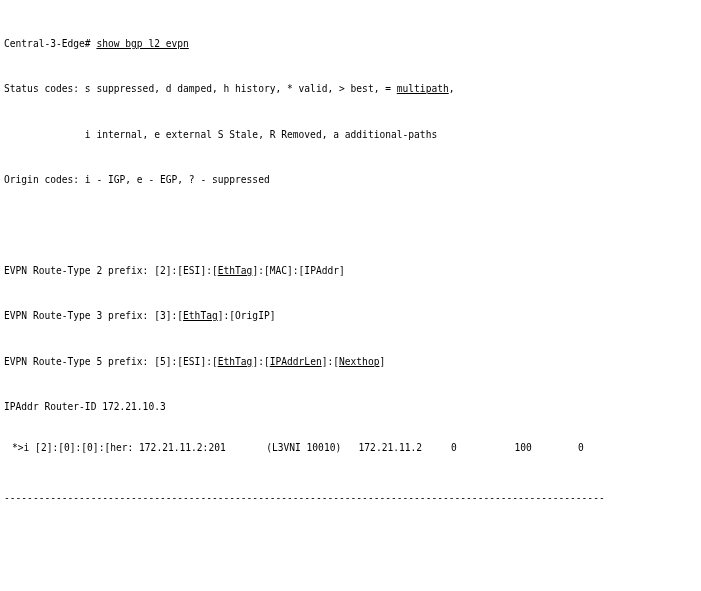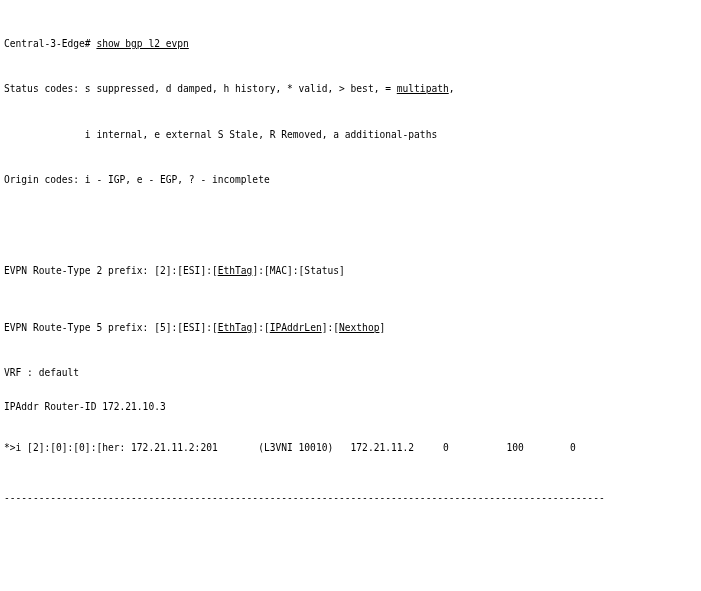--- a/index.html
+++ b/index.html
@@ -40,45 +40,46 @@
     background: #ffffff;
     white-space: pre;
     font-family: "DejaVu Sans Mono", "Liberation Mono", monospace;
     font-size: 9.6px;
     line-height: 11.35px;
     overflow: hidden;
   }
   .glitch .clip {
     display: block;
     white-space: pre;
+    margin-left: 8px;
   }
   #glitch-a { top: 442px; height: 11px; }
   #glitch-b { top: 452px; height: 11px; }
 </style>
 </head>
 <body>
 
 <div id="terminal">
 
   <div class="line"><span>Central-3-Edge# </span><span class="ul">show bgp l2 evpn</span></div>
 
   <div class="line"><span>Status codes: s suppressed, d damped, h history, * valid, &gt; best, = </span><span class="ul">multipath</span><span>,</span></div>
 
   <div class="line">              i internal, e external S Stale, R Removed, a additional-paths</div>
 
-  <div class="line">Origin codes: i - IGP, e - EGP, ? - incomplete</div>
+  <div class="line">Origin codes: i - IGP, e - EGP, ? - suppressed</div>
 
   <div class="blank"></div>
 
-  <div class="line"><span>EVPN Route-Type 2 prefix: [2]:[ESI]:[</span><span class="ul">EthTag</span><span>]:[MAC]:[Status]</span></div>
+  <div class="line"><span>EVPN Route-Type 2 prefix: [2]:[ESI]:[</span><span class="ul">EthTag</span><span>]:[MAC]:[IPAddr]</span></div>
 
+  <div class="line"><span>EVPN Route-Type 3 prefix: [3]:[</span><span class="ul">EthTag</span><span>]:[OrigIP]</span></div>
 
   <div class="line"><span>EVPN Route-Type 5 prefix: [5]:[ESI]:[</span><span class="ul">EthTag</span><span>]:[</span><span class="ul">IPAddrLen</span><span>]:[</span><span class="ul">Nexthop</span><span>]</span></div>
 
-  <div class="line">VRF : default</div>
   <div class="line">IPAddr Router-ID 172.21.10.3</div>
 
   <div class="blank"></div>
 
   <div class="line">--------------------------------------------------------------------------------------------------------</div>
 
   
   
   
   

